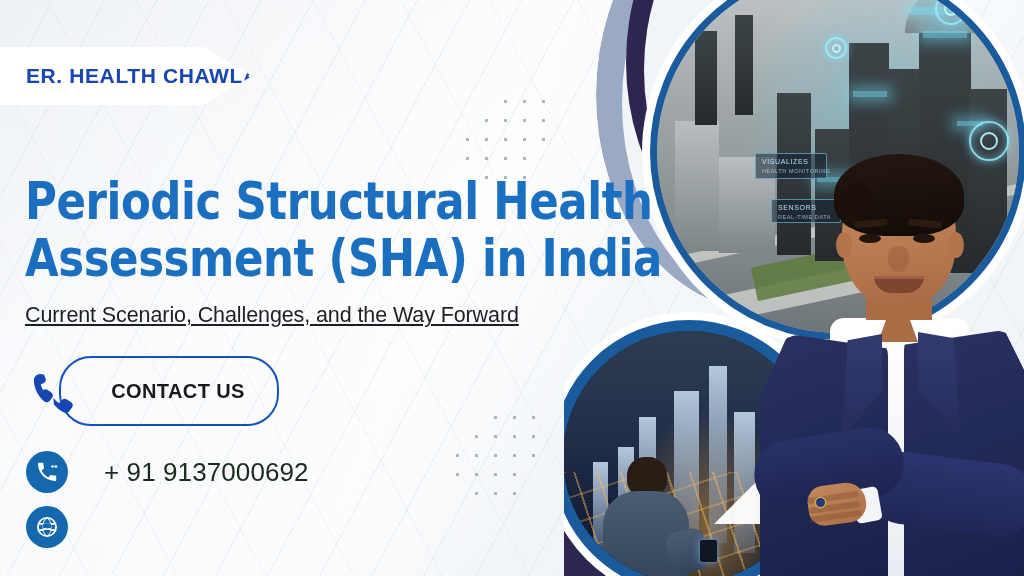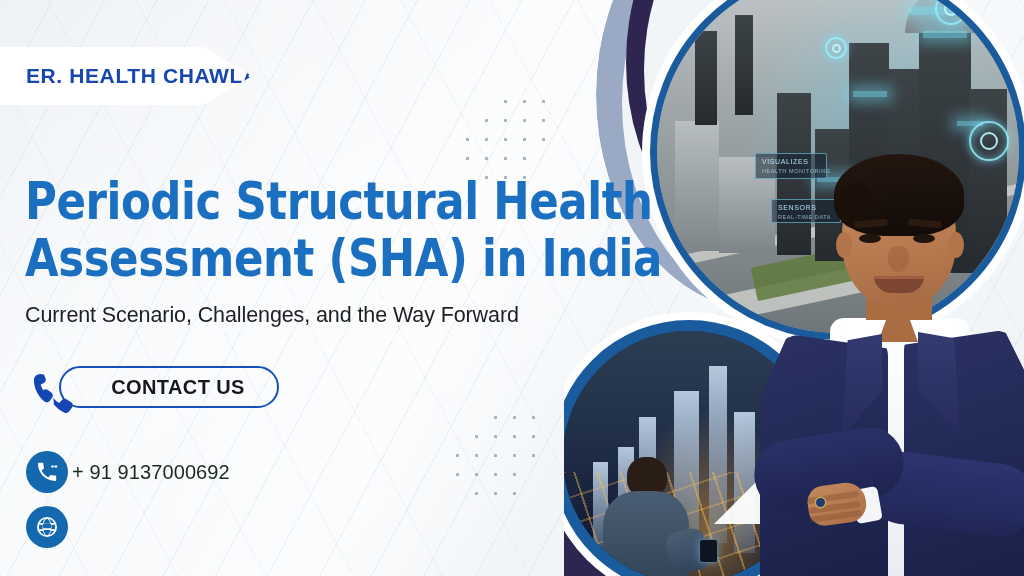--- a/index.html
+++ b/index.html
@@ -61,26 +61,27 @@
     transform:scaleX(.93);
     transform-origin:left center;
     white-space:nowrap;
   }
   .subtitle{
     position:absolute; left:25px; top:303px;
     color:#1d1f22;
     font-size:21.5px;
     letter-spacing:-.1px;
     white-space:nowrap;
+    text-decoration:underline;
   }
 
   
   .contact-pill{
-    position:absolute; left:59px; top:366px;
-    width:220px; height:42px;
+    position:absolute; left:59px; top:356px;
+    width:220px; height:70px;
     border:2.5px solid #1551b8;
     border-radius:32px;
     background:transparent;
     display:flex; align-items:center; justify-content:center;
   }
   .contact-pill .label{
     color:#16181c;
     font-weight:bold;
     font-size:20px;
     letter-spacing:.4px;
@@ -101,23 +102,23 @@
   .contact-row.phone{ top:451px; }
   .contact-row.web  { top:506px; }
   .c-icon{
     width:42px; height:42px; border-radius:50%;
     background:#1468ad;
     display:flex; align-items:center; justify-content:center;
     flex:0 0 auto;
   }
   .c-icon svg{ width:24px; height:24px; fill:#ffffff; }
   .c-text{
-    margin-left:4px;
+    margin-left:36px;
     color:#1a2b1e;
-    font-size:20px;
+    font-size:26px;
     letter-spacing:.1px;
     white-space:nowrap;
   }
 
   
   .dot-grid{
     position:absolute;
     display:grid;
     grid-template-columns:repeat(5, 19px);
     grid-auto-rows:19px;

